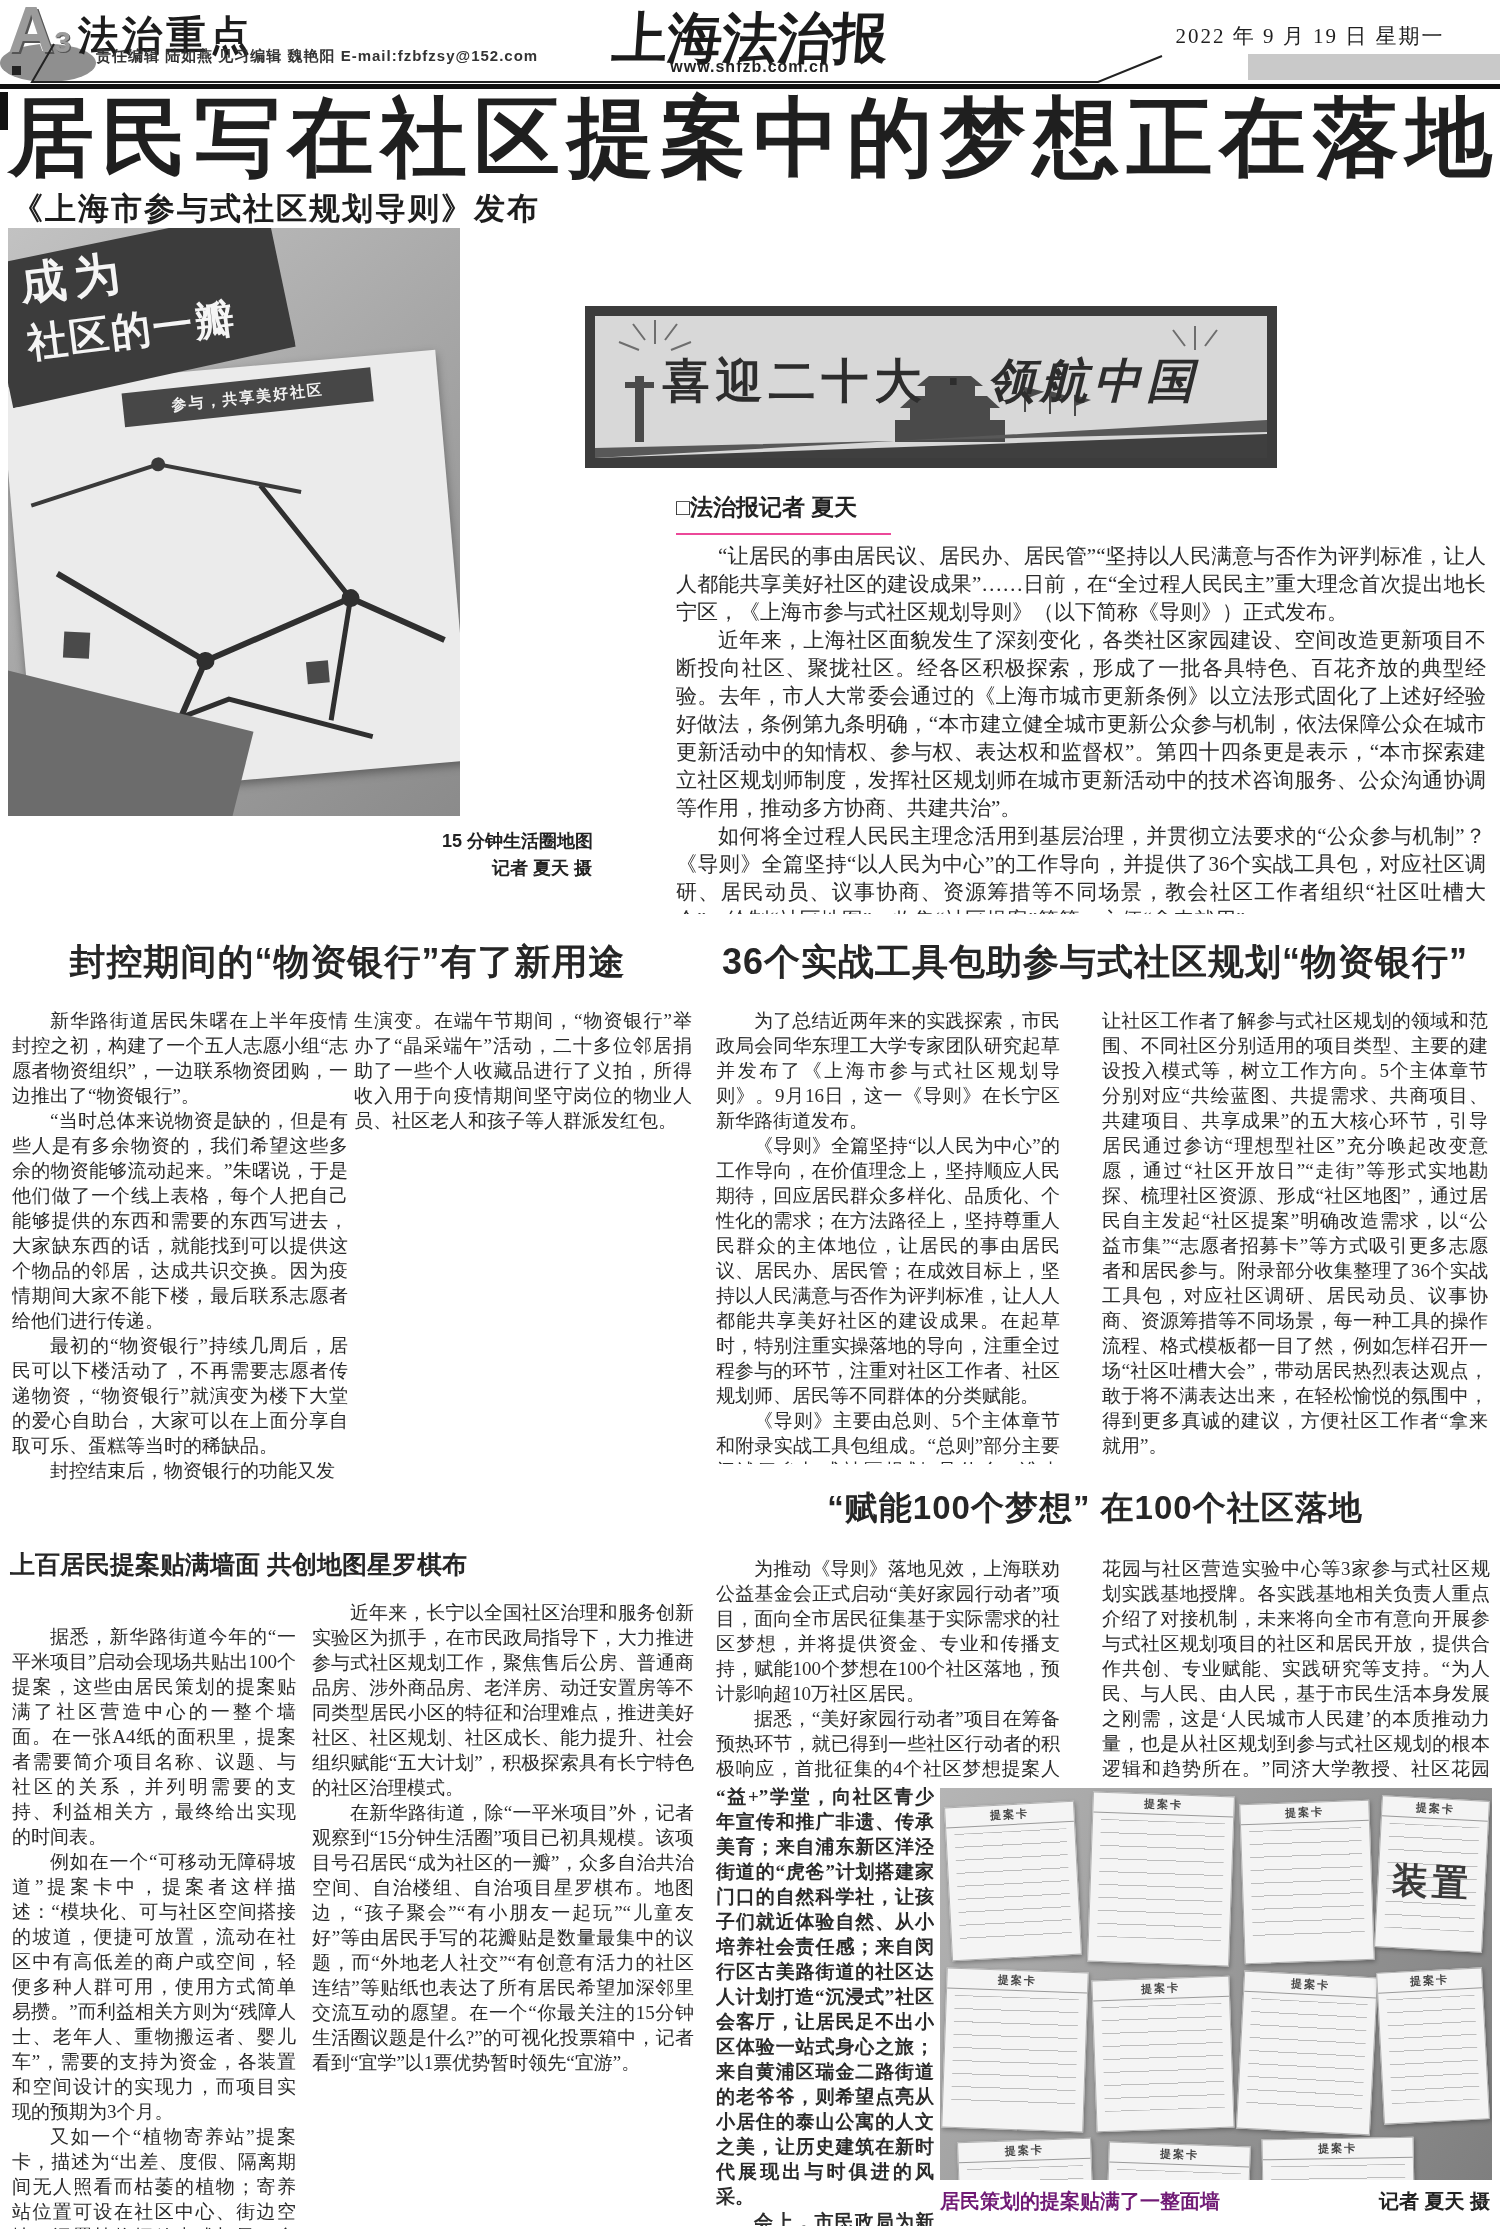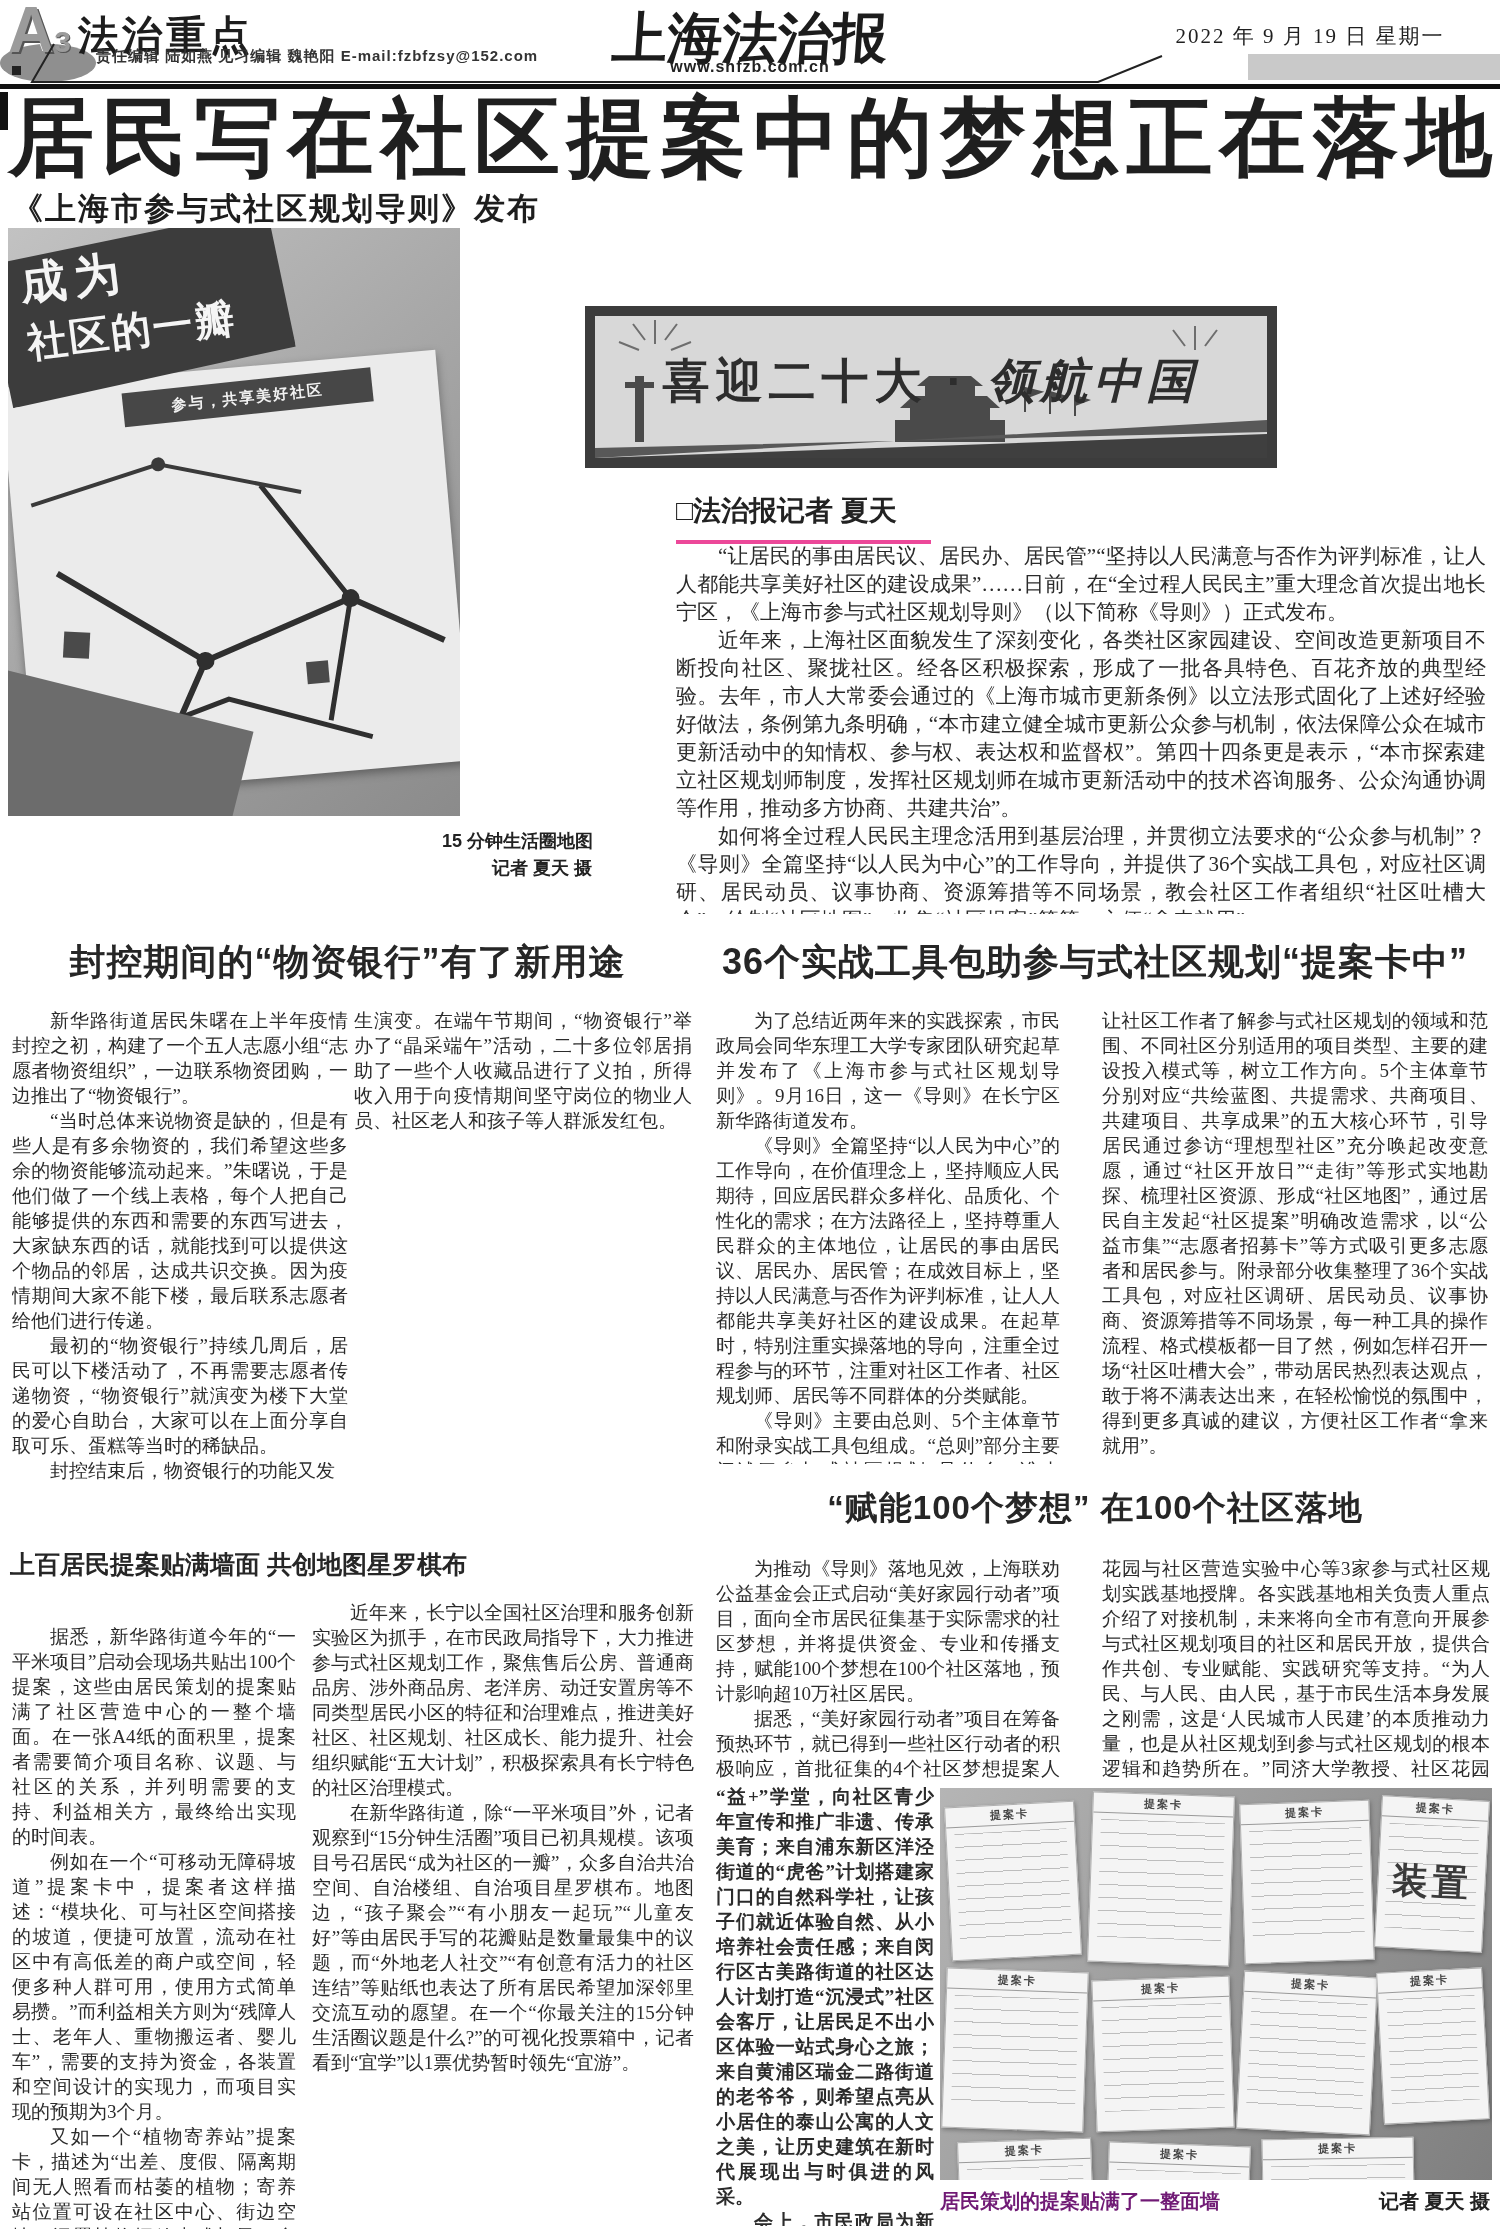--- a/index.html
+++ b/index.html
@@ -46,22 +46,22 @@
   .floor{left:-30px;top:470px;width:260px;height:160px;background:#6c6c6c;transform:rotate(14deg);}
   .capL{left:442px;top:828px;width:200px;font-size:18px;font-weight:bold;color:#222;line-height:27px;}
   .capL .c2{text-align:center;}
   
   .banner{left:585px;top:306px;width:692px;height:162px;background:#d8d8d8;
           border:10px solid #3c3c3c;box-sizing:border-box;overflow:hidden;}
   .banner-text{position:absolute;left:0;top:34px;width:100%;text-align:center;color:#2d2d2d;
                font-weight:900;font-size:47px;letter-spacing:6px;}
   .banner-text .kai{font-family:"Liberation Serif","DejaVu Serif",serif;font-style:italic;}
   
-  .byline{left:676px;top:492px;font-size:28px;font-weight:bold;color:#222;
-          border-bottom:4px solid #ec4899;padding:0 34px 10px 0;}
+  .byline{left:676px;top:492px;font-size:23px;font-weight:bold;color:#222;
+          border-bottom:2px solid #ec4899;padding:0 34px 10px 0;}
   .lead{left:676px;top:542px;width:810px;height:372px;font-size:21px;line-height:28px;}
   
   .stitle{font-weight:900;color:#262626;text-align:center;letter-spacing:1px;}
   .s1t{left:0;top:938px;width:695px;font-size:36px;}
   .s2t{left:700px;top:938px;width:790px;font-size:36px;}
   .s3t{left:700px;top:1486px;width:790px;font-size:33px;}
   .s4t{left:10px;top:1548px;width:690px;font-size:25px;text-align:left;letter-spacing:0;}
   
   .c-s1a{left:12px;top:1008px;width:336px;height:512px;font-size:19px;line-height:25px;}
   .c-s1b{left:354px;top:1008px;width:338px;height:512px;font-size:19px;line-height:25px;}
@@ -182,21 +182,21 @@
   <div class="abs bodycol c-s1a">
       <p class="para">新华路街道居民朱曙在上半年疫情封控之初，构建了一个五人志愿小组“志愿者物资组织”，一边联系物资团购，一边推出了“物资银行”。</p>
       <p class="para">“当时总体来说物资是缺的，但是有些人是有多余物资的，我们希望这些多余的物资能够流动起来。”朱曙说，于是他们做了一个线上表格，每个人把自己能够提供的东西和需要的东西写进去，大家缺东西的话，就能找到可以提供这个物品的邻居，达成共识交换。因为疫情期间大家不能下楼，最后联系志愿者给他们进行传递。</p>
       <p class="para">最初的“物资银行”持续几周后，居民可以下楼活动了，不再需要志愿者传递物资，“物资银行”就演变为楼下大堂的爱心自助台，大家可以在上面分享自取可乐、蛋糕等当时的稀缺品。</p>
       <p class="para">封控结束后，物资银行的功能又发</p>
     </div>
   <div class="abs bodycol c-s1b">
       <p class="para cont">生演变。在端午节期间，“物资银行”举办了“晶采端午”活动，二十多位邻居捐助了一些个人收藏品进行了义拍，所得收入用于向疫情期间坚守岗位的物业人员、社区老人和孩子等人群派发红包。</p>
     </div>
 
-  <div class="abs stitle s2t">36个实战工具包助参与式社区规划“提案卡中”</div>
+  <div class="abs stitle s2t">36个实战工具包助参与式社区规划“物资银行”</div>
   <div class="abs bodycol c-s2a">
       <p class="para">为了总结近两年来的实践探索，市民政局会同华东理工大学专家团队研究起草并发布了《上海市参与式社区规划导则》。9月16日，这一《导则》在长宁区新华路街道发布。</p>
       <p class="para">《导则》全篇坚持“以人民为中心”的工作导向，在价值理念上，坚持顺应人民期待，回应居民群众多样化、品质化、个性化的需求；在方法路径上，坚持尊重人民群众的主体地位，让居民的事由居民议、居民办、居民管；在成效目标上，坚持以人民满意与否作为评判标准，让人人都能共享美好社区的建设成果。在起草时，特别注重实操落地的导向，注重全过程参与的环节，注重对社区工作者、社区规划师、居民等不同群体的分类赋能。</p>
       <p class="para">《导则》主要由总则、5个主体章节和附录实战工具包组成。“总则”部分主要阐述了参与式社区规划“是什么”“谁来做”“怎么做”，</p>
     </div>
   <div class="abs bodycol c-s2b">
       <p class="para cont">让社区工作者了解参与式社区规划的领域和范围、不同社区分别适用的项目类型、主要的建设投入模式等，树立工作方向。5个主体章节分别对应“共绘蓝图、共提需求、共商项目、共建项目、共享成果”的五大核心环节，引导居民通过参访“理想型社区”充分唤起改变意愿，通过“社区开放日”“走街”等形式实地勘探、梳理社区资源、形成“社区地图”，通过居民自主发起“社区提案”明确改造需求，以“公益市集”“志愿者招募卡”等方式吸引更多志愿者和居民参与。附录部分收集整理了36个实战工具包，对应社区调研、居民动员、议事协商、资源筹措等不同场景，每一种工具的操作流程、格式模板都一目了然，例如怎样召开一场“社区吐槽大会”，带动居民热烈表达观点，敢于将不满表达出来，在轻松愉悦的氛围中，得到更多真诚的建议，方便社区工作者“拿来就用”。</p>
     </div>
 
   <div class="abs stitle s3t">“赋能100个梦想” 在100个社区落地</div>

